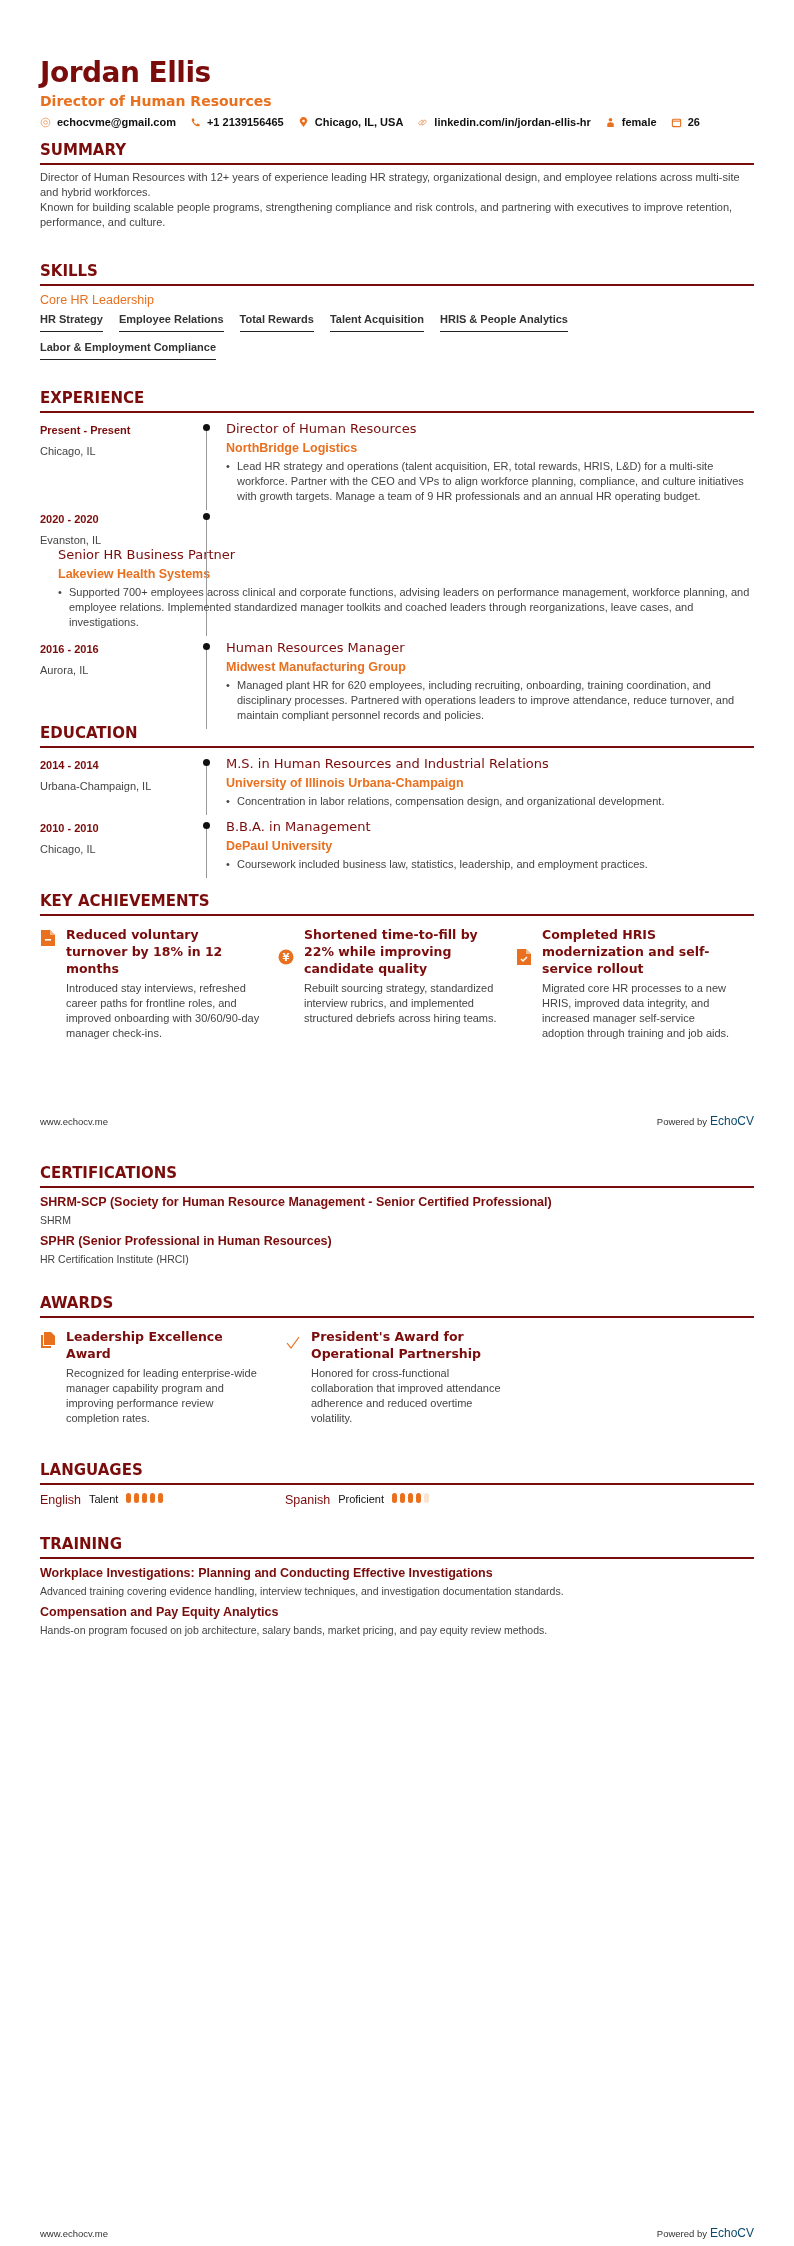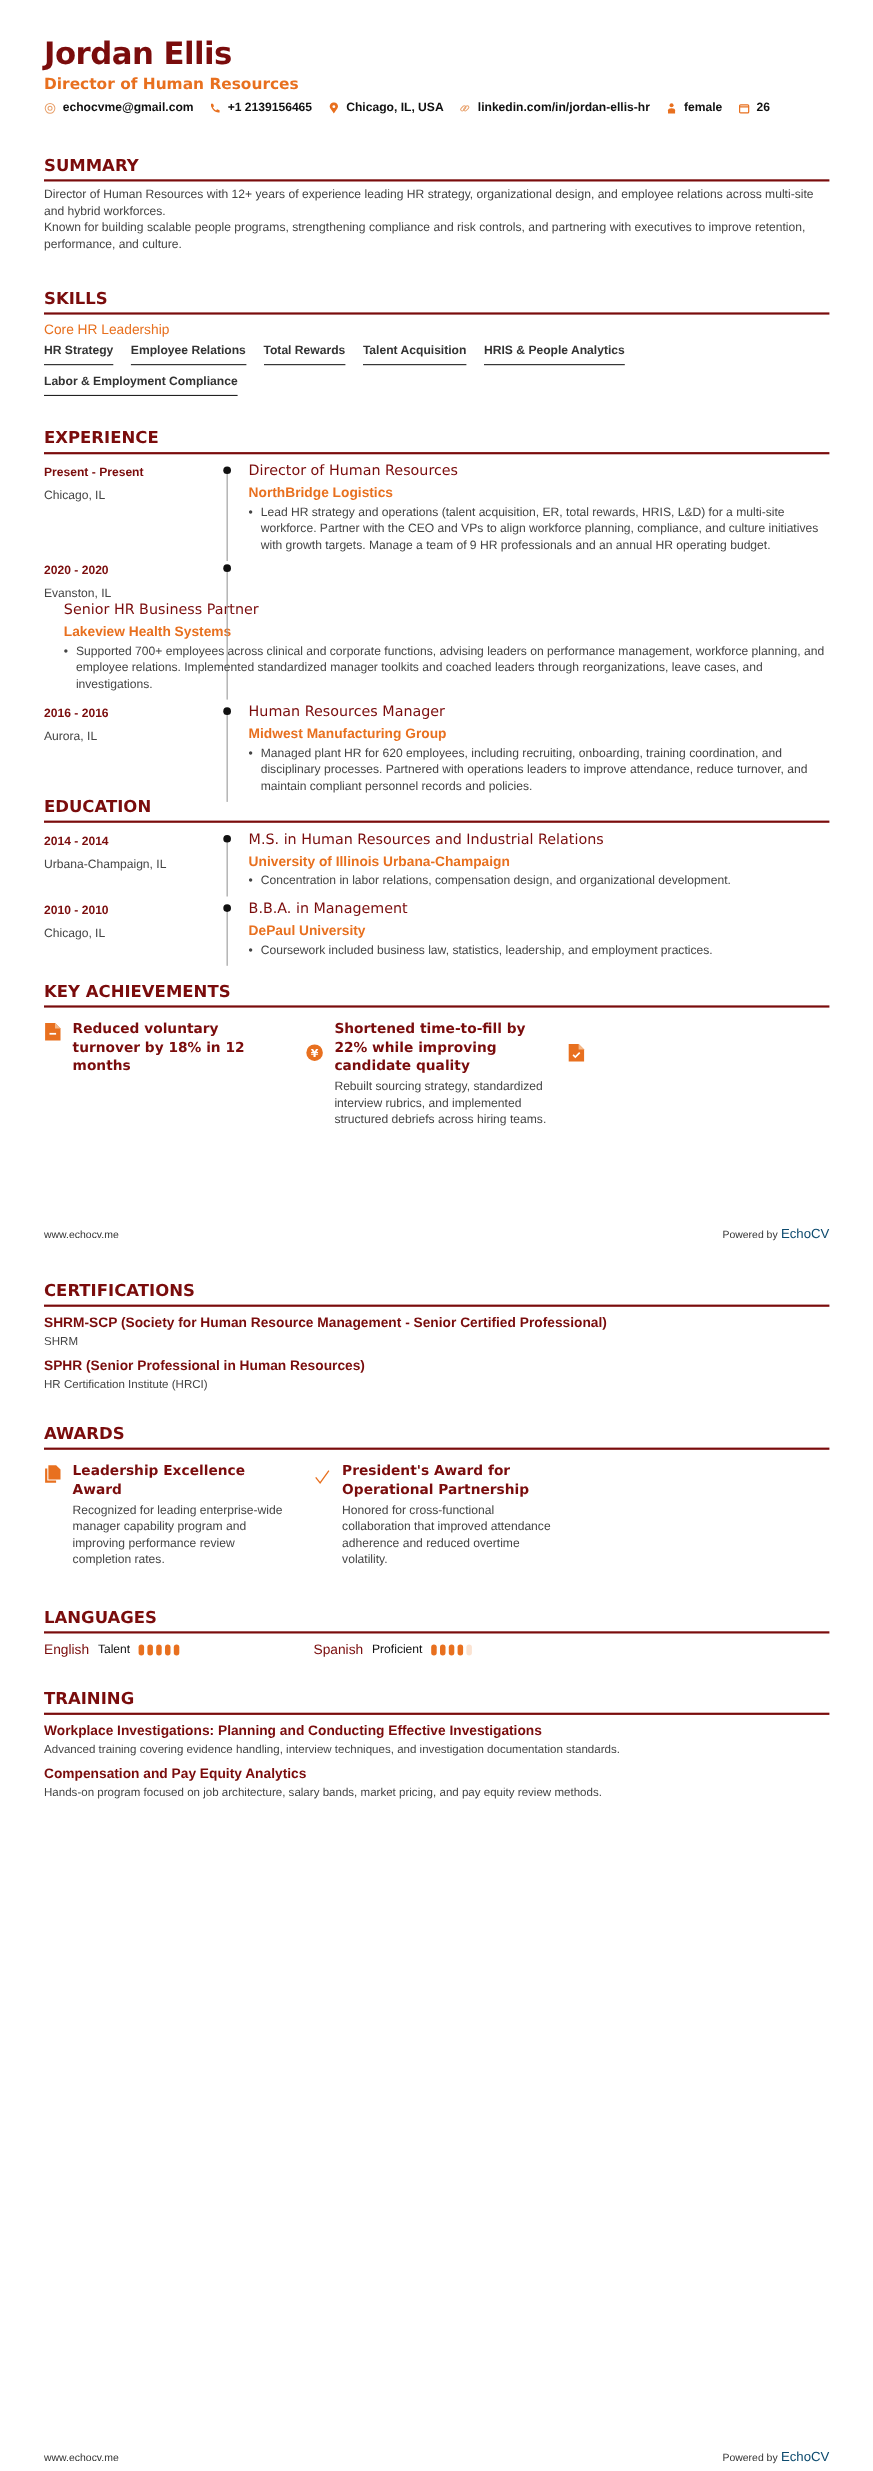--- a/index.html
+++ b/index.html
@@ -81,35 +81,35 @@
     color: #7a0c0c; line-height: 17px;
   }
   .card-desc { font-size: 11px; color: #444; line-height: 15px; margin-top: 4px; }
 
   
   .cert-title { font-size: 12.5px; font-weight: bold; color: #7a0c0c; line-height: 16px; margin-top: 6px; }
   .cert-sub { font-size: 10.5px; color: #444; line-height: 14px; margin-top: 3px; }
 
   
   .languages { display: flex; margin-top: 8px; align-items: center; }
-  .lang { display: flex; align-items: center; width: 245px; }
+  .lang { display: flex; align-items: flex-start; width: 245px; }
   .lang-name { font-size: 12.5px; color: #7a0c0c; margin-right: 8px; }
   .lang-level { font-size: 11px; color: #111; margin-right: 8px; }
   .dots { display: flex; }
   .dot { width: 5px; height: 10px; border-radius: 2.5px; background: #e8701f; margin-right: 3px; }
   .dot.off { background: #fbe3d2; }
 
   
   .footer { position: absolute; left: 40px; right: 40px; display: flex; justify-content: space-between; align-items: baseline; font-size: 9.5px; color: #333; }
   .footer .brand { font-size: 12px; color: #0c4a6e; margin-left: 3px; }
 </style>
 </head>
 <body>
 
-<div class="page" style="top:32px;">
+<div class="page" style="top:56px;">
   <div class="name">Jordan Ellis</div>
   <div class="job-title">Director of Human Resources</div>
   <div class="contacts">
     <div class="contact">
       <svg viewBox="0 0 12 12">
           <circle cx="6" cy="6" r="4.8" fill="none" stroke="#e8a06a" stroke-width="1"></circle>
           <circle cx="6" cy="6" r="2" fill="none" stroke="#e8a06a" stroke-width="1"></circle>
         </svg>
       <span>echocvme@gmail.com</span>
     </div>
@@ -262,20 +262,21 @@
     <div class="card">
       <div class="card-icon">
         <svg viewBox="0 0 16 18">
             <path d="M1 1 L10 1 L15 6 L15 17 L1 17 Z" fill="#e8701f"></path>
             <path d="M10 1 L10 6 L15 6 Z" fill="#f5b98a"></path>
             <rect x="5" y="10" width="6" height="1.6" fill="#fff"></rect>
           </svg>
       </div>
       <div class="card-body">
         <div class="card-title">Reduced voluntary turnover by 18% in 12 months</div>
+        <div class="card-desc">Introduced stay interviews, refreshed career paths for frontline roles, and improved onboarding with 30/60/90-day manager check-ins.</div>
       </div>
     </div>
     <div class="card">
       <div class="card-icon" style="padding-top:22px;">
         <svg viewBox="0 0 16 18">
             <circle cx="8" cy="9" r="7.5" fill="#e8701f"></circle>
             <text x="8" y="13" font-size="10" text-anchor="middle" fill="#fff" font-family="DejaVu Sans, sans-serif" font-weight="bold">¥</text>
           </svg>
       </div>
       <div class="card-body">
@@ -283,20 +284,24 @@
         <div class="card-desc">Rebuilt sourcing strategy, standardized interview rubrics, and implemented structured debriefs across hiring teams.</div>
       </div>
     </div>
     <div class="card">
       <div class="card-icon" style="padding-top:22px;">
         <svg viewBox="0 0 16 18">
             <path d="M1 1 L10 1 L15 6 L15 17 L1 17 Z" fill="#e8701f"></path>
             <path d="M10 1 L10 6 L15 6 Z" fill="#f5b98a"></path>
             <path d="M5 11 L7 13 L11 9" fill="none" stroke="#fff" stroke-width="1.5"></path>
           </svg>
+      </div>
+      <div class="card-body">
+        <div class="card-title">Completed HRIS modernization and self-service rollout</div>
+        <div class="card-desc">Migrated core HR processes to a new HRIS, improved data integrity, and increased manager self-service adoption through training and job aids.</div>
       </div>
     </div>
   </div>
 </div>
 
 <div class="footer" style="top:1114px;">
   <span>www.echocv.me</span>
   <span><span>Powered by</span><span class="brand">EchoCV</span></span>
 </div>
 

